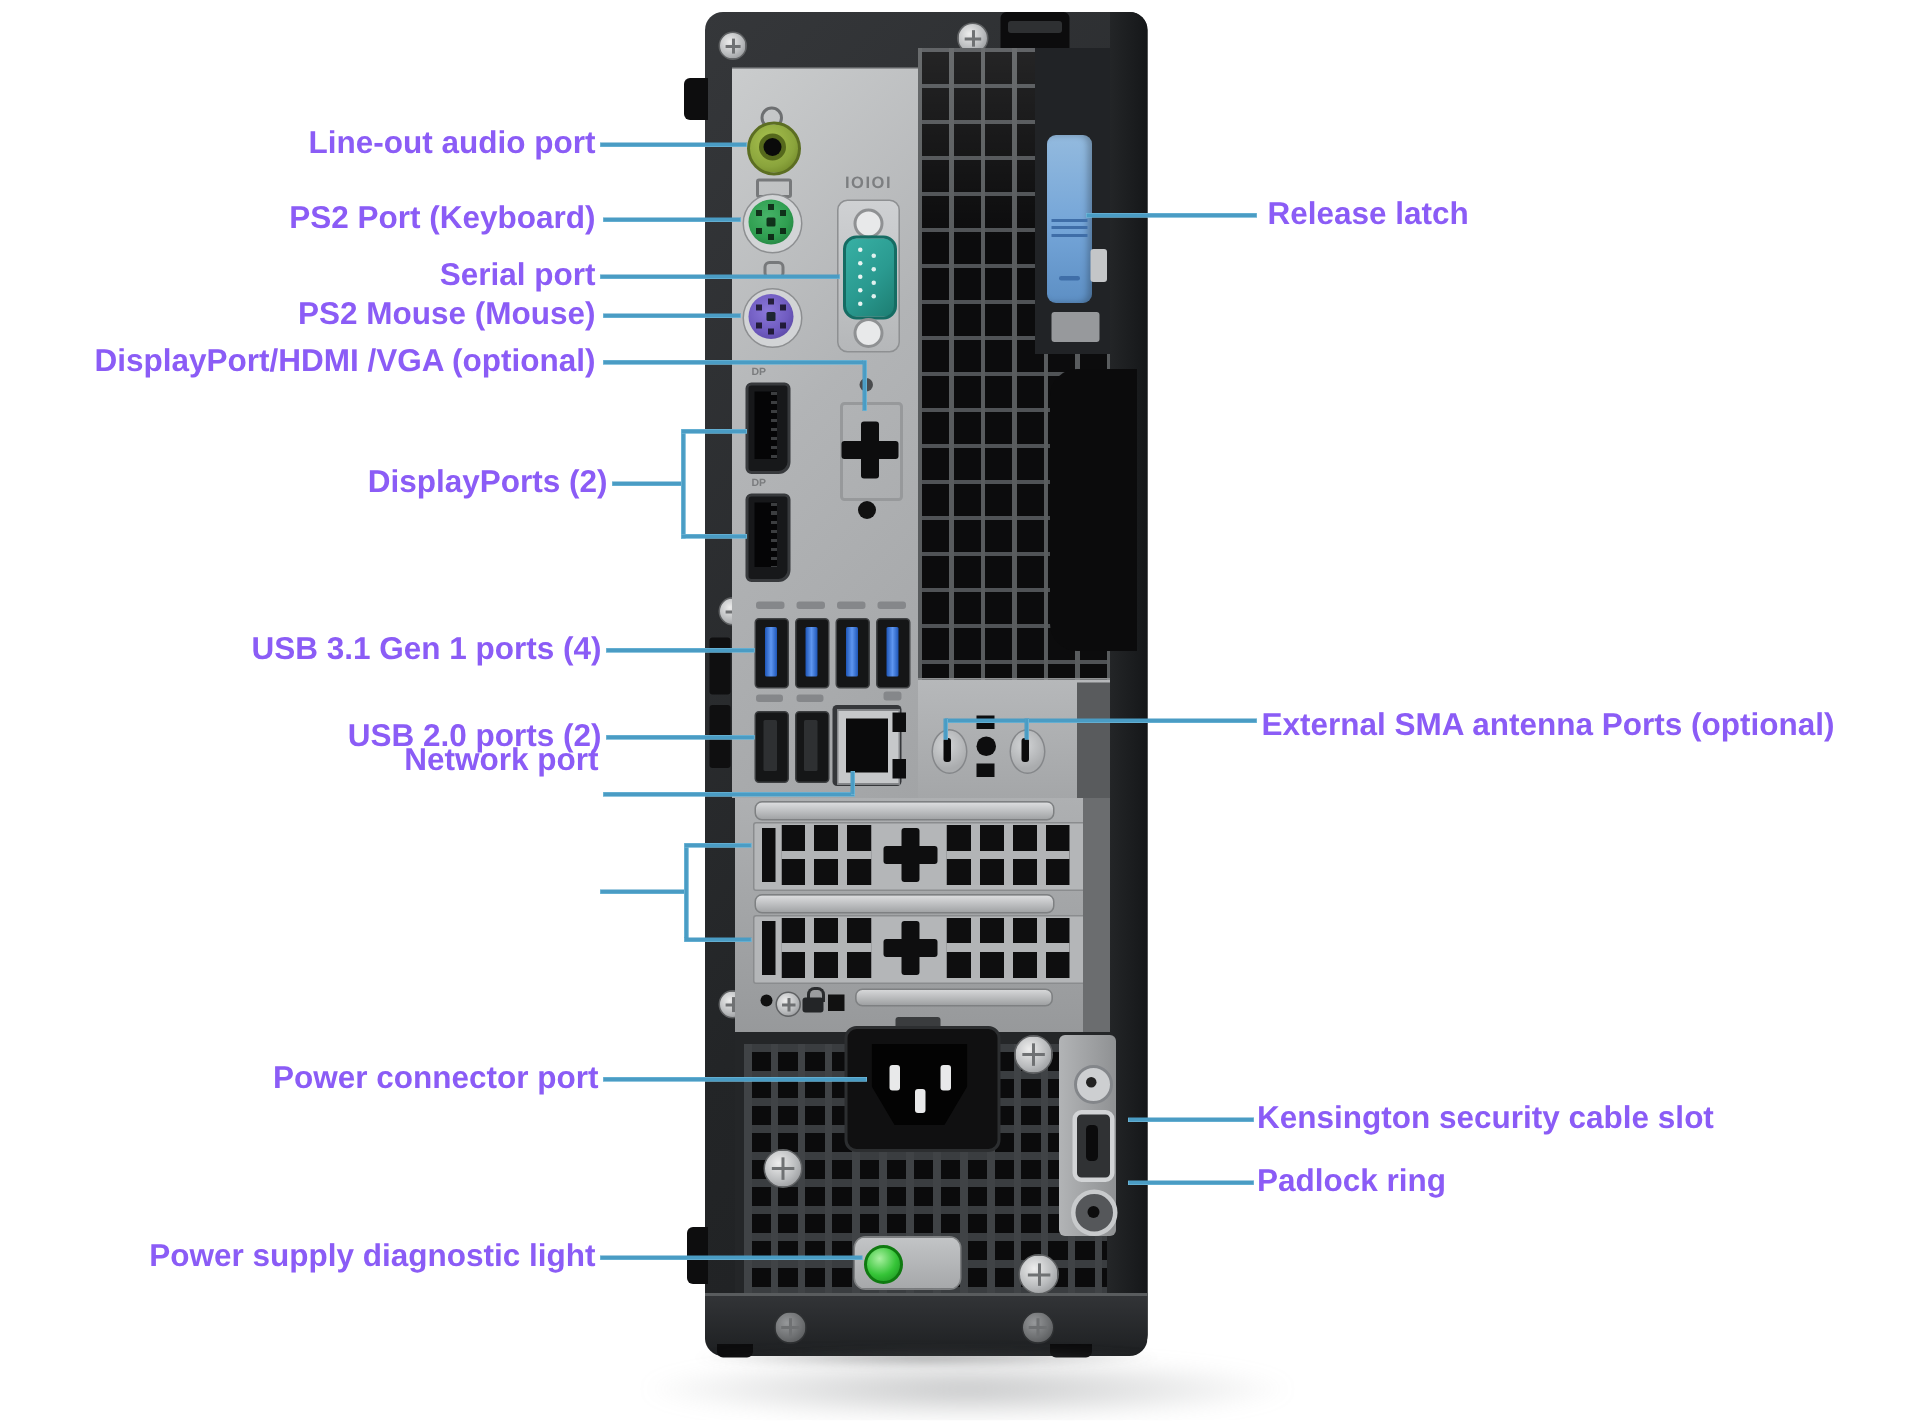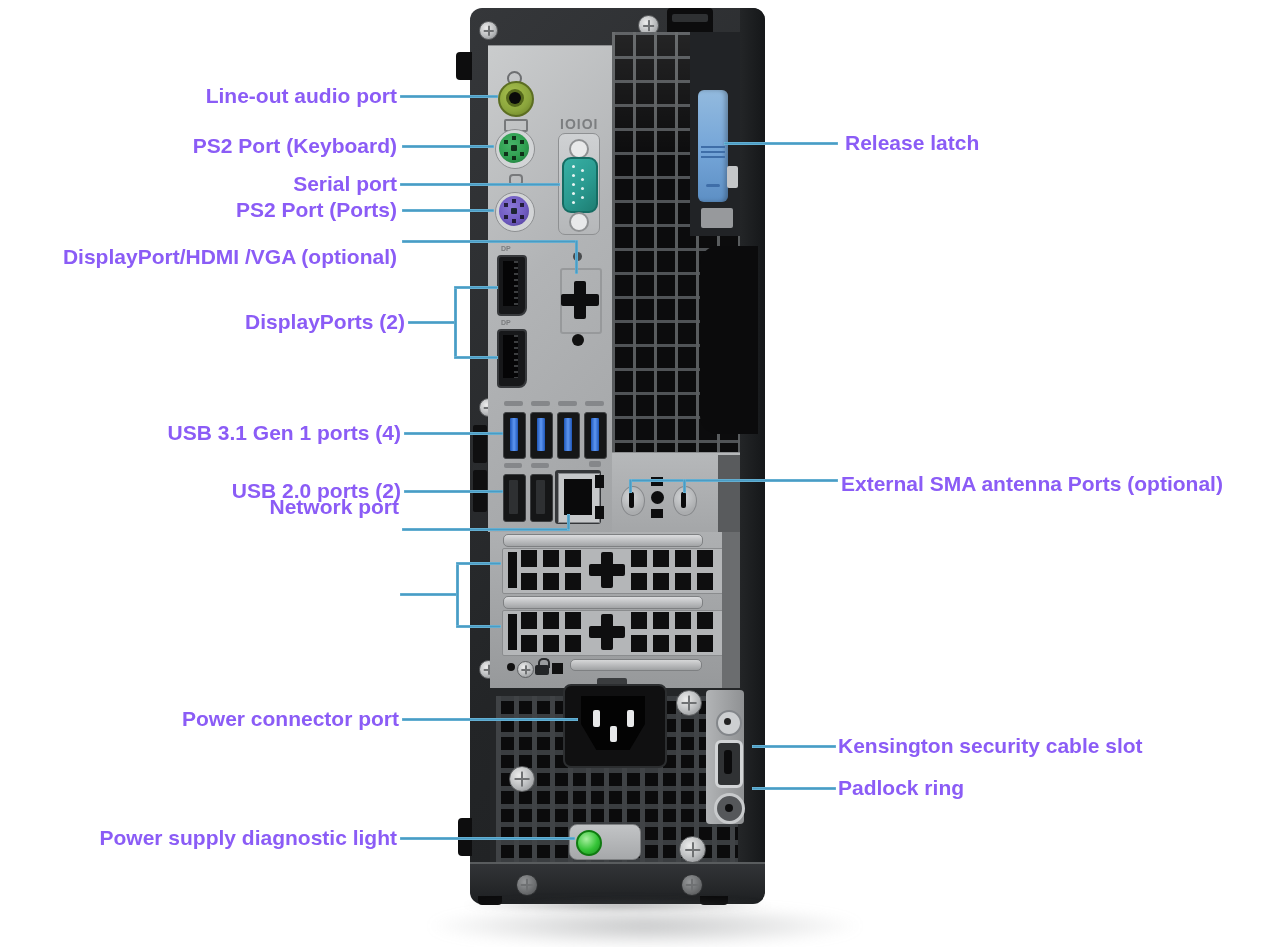--- a/index.html
+++ b/index.html
@@ -90,21 +90,21 @@
   <div class="abs" style="left:509px;top:92px;width:12px;height:12px;border-radius:50%;background:#0a0a0a;
               box-shadow:0 0 0 3px #55681c;"></div>
 
   <div class="abs" style="left:504px;top:119px;width:20px;height:9px;border:2px solid #77797b;border-radius:2px;"></div>
   <div class="abs" style="left:495px;top:129px;width:38px;height:38px;border-radius:50%;
               background:#d2d4d6;border:1px solid #8d8f91;"></div>
   <div class="abs" style="left:499px;top:133px;width:30px;height:30px;border-radius:50%;
               background:radial-gradient(circle at 42% 38%,#46b468,#2f9e50 55%,#1c7038);"></div>
   <div class="pins" style="left:511px;top:145px;"></div>
 
-  <div class="abs" style="left:560px;top:116px;width:38px;text-align:center;font-size:14px;font-weight:bold;
+  <div class="abs" style="left:560px;top:116px;width:38px;text-align:center;font-size:11px;font-weight:bold;
               color:#7c7e80;letter-spacing:1px;">IOIOI</div>
   <div class="abs" style="left:558px;top:133px;width:40px;height:100px;background:linear-gradient(#cfd1d3,#b5b7b9);
               border:1px solid #8e9092;border-radius:7px;"></div>
   <div class="abs" style="left:569px;top:139px;width:16px;height:16px;border-radius:50%;background:#e8e9ea;
               border:2px solid #8f9193;"></div>
   <div class="abs" style="left:562px;top:157px;width:32px;height:52px;border-radius:9px;
               background:linear-gradient(135deg,#38b0a4,#2a9a90 55%,#1d7d72);border:2px solid #156c63;"></div>
   <div class="serialpins" style="left:572px;top:165px;"></div>
   <div class="abs" style="left:569px;top:212px;width:16px;height:16px;border-radius:50%;background:#e8e9ea;
               border:2px solid #8f9193;"></div>
@@ -271,22 +271,22 @@
   <div class="line" style="left:724px;top:142px;width:114px;"></div>
   <div class="line" style="left:630px;top:479px;width:208px;"></div>
   <div class="vline" style="left:629px;top:479px;height:14px;"></div>
   <div class="vline" style="left:683px;top:479px;height:14px;"></div>
   <div class="line" style="left:752px;top:745px;width:84px;"></div>
   <div class="line" style="left:752px;top:787px;width:84px;"></div>
 
   <div class="lbl" style="right:876px;top:96px;">Line-out audio port</div>
   <div class="lbl" style="right:876px;top:146px;">PS2 Port (Keyboard)</div>
   <div class="lbl" style="right:876px;top:184px;">Serial port</div>
-  <div class="lbl" style="right:876px;top:210px;">PS2 Port (Ports)</div>
-  <div class="lbl" style="right:876px;top:241px;margin-top:16px;">DisplayPort/HDMI /VGA (optional)</div>
+  <div class="lbl" style="right:876px;top:210px;">PS2 Mouse (Mouse)</div>
+  <div class="lbl" style="right:876px;top:241px;">DisplayPort/HDMI /VGA (optional)</div>
   <div class="lbl" style="right:868px;top:322px;">DisplayPorts (2)</div>
   <div class="lbl" style="right:872px;top:433px;">USB 3.1 Gen 1 ports (4)</div>
   <div class="lbl" style="right:872px;top:491px;">USB 2.0 ports (2)</div>
   <div class="lbl" style="right:874px;top:507px;">Network port</div>
   <div class="lbl" style="right:876px;top:838px;">Power supply diagnostic light</div>
   <div class="lbl" style="right:874px;top:719px;">Power connector port</div>
   <div class="lbl r" style="left:845px;top:143px;">Release latch</div>
   <div class="lbl r" style="left:838px;top:746px;">Kensington security cable slot</div>
   <div class="lbl r" style="left:841px;top:484px;">External SMA antenna Ports (optional)</div>
   <div class="lbl r" style="left:838px;top:788px;">Padlock ring</div>

